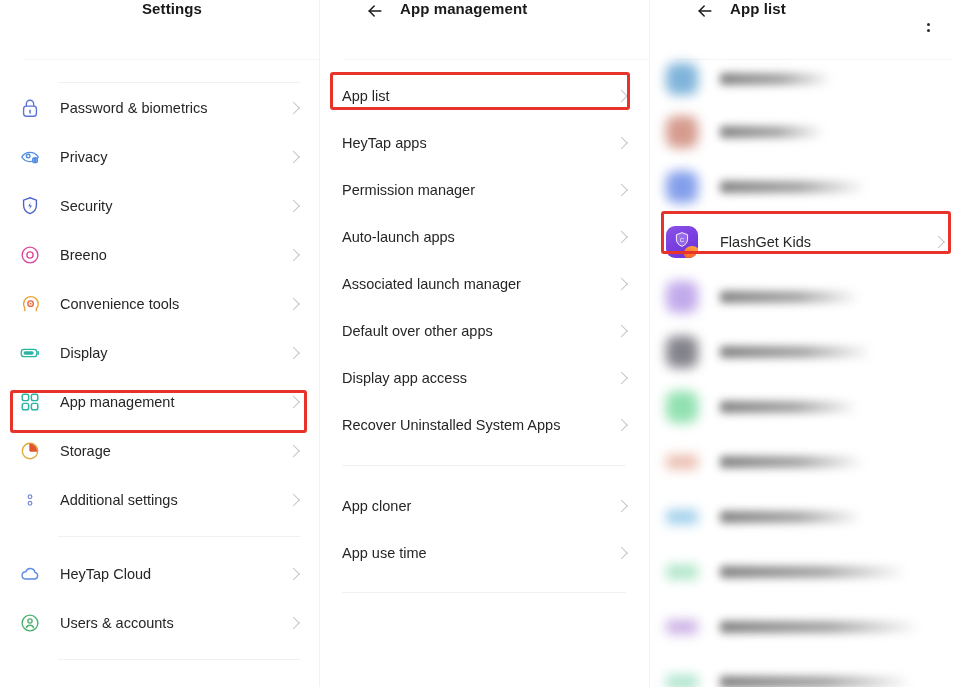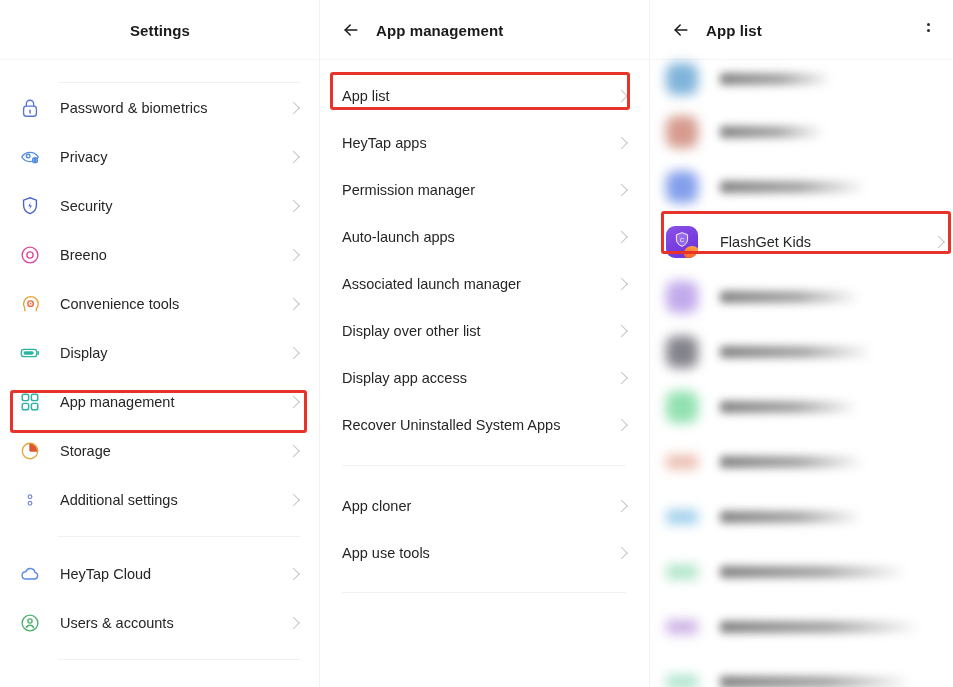--- a/index.html
+++ b/index.html
@@ -25,22 +25,23 @@
   .panel-divider-v {
     position: absolute; top: 0; width: 1px; height: 687px;
     background: #f2f2f2;
   }
 
   
   .hdr {
     position: relative;
     height: 60px;
     display: flex;
-    align-items: center;
+    align-items: flex-start;
     background: #fff;
+    margin-left: 24px;
   }
   .hdr-title {
     font-size: 15px;
     font-weight: bold;
     color: #1a1a1a;
     letter-spacing: .1px;
   }
   .hdr-center { justify-content: center; }
   .hdr .back-arrow {
     width: 22px; height: 22px;
@@ -365,42 +366,42 @@
       </div>
       <div class="row">
         <span class="lbl">Auto-launch apps</span>
         <span class="chev"></span>
       </div>
       <div class="row">
         <span class="lbl">Associated launch manager</span>
         <span class="chev"></span>
       </div>
       <div class="row">
-        <span class="lbl">Display over other list</span>
+        <span class="lbl">Default over other apps</span>
         <span class="chev"></span>
       </div>
       <div class="row">
         <span class="lbl">Display app access</span>
         <span class="chev"></span>
       </div>
       <div class="row">
         <span class="lbl">Recover Uninstalled System Apps</span>
         <span class="chev"></span>
       </div>
     </div>
 
     <div class="group-rule" style="margin-top:17px"></div>
 
     <div style="padding-top:16px">
       <div class="row">
         <span class="lbl">App cloner</span>
         <span class="chev"></span>
       </div>
       <div class="row">
-        <span class="lbl">App use tools</span>
+        <span class="lbl">App use time</span>
         <span class="chev"></span>
       </div>
     </div>
 
     <div class="group-rule" style="margin-top:16px"></div>
 
     <div class="hl" id="hl-app-list" style="left:10px;top:72px;width:300px;height:38px"></div>
     <div class="panel-divider-v" style="right:0"></div>
   </div>
 

